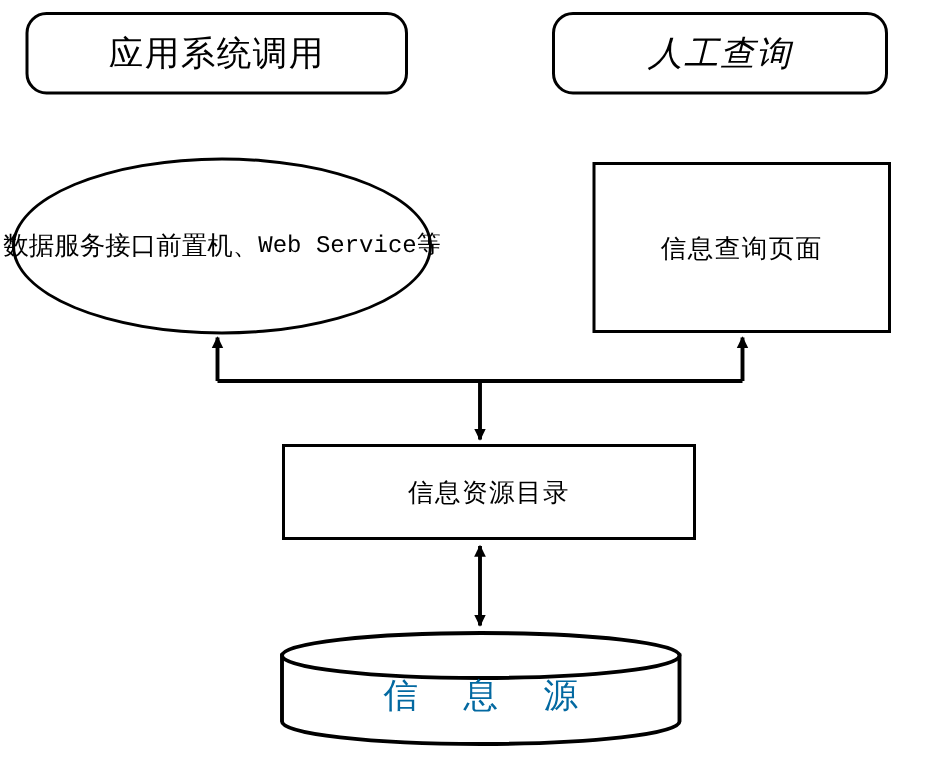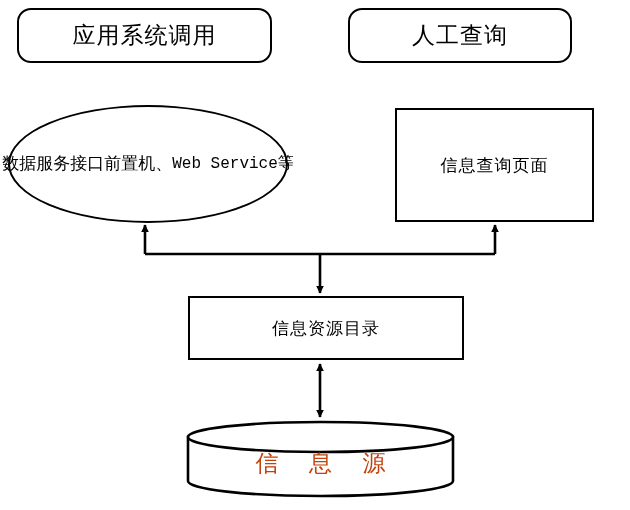--- a/index.html
+++ b/index.html
@@ -28,21 +28,21 @@
 
   
   .rounded-box {
     border: 2px solid #000000;
     border-radius: 14px;
     font-size: 23px;
     letter-spacing: 1px;
     text-align: center;
   }
   #node-app-call  { left: 17px;  top: 8px;  width: 255px; height: 55px; }
-  #node-manual-query { left: 348px; top: 8px; width: 224px; height: 55px; }
+  #node-manual-query { left: 368px; top: 8px; width: 224px; height: 55px; font-style: italic; }
 
   
   #node-data-service {
     left: 8px; top: 105px; width: 280px; height: 118px;
     border: 2px solid #000000;
     border-radius: 50%;
     line-height: 1.25;
   }
   .ellipse-line-1 {
     font-size: 17px;
@@ -78,21 +78,21 @@
   }
   #node-info-source .cyl-label {
     position: absolute;
     left: 0;
     top: 28px;
     width: 100%;
     text-align: center;
     font-size: 23px;
     letter-spacing: 12px;
     text-indent: 12px;
-    color: #c2410c;
+    color: #0369a1;
   }
 
   
   #connectors {
     position: absolute;
     left: 0; top: 0;
     width: 630px;
     height: 510px;
     pointer-events: none;
   }

